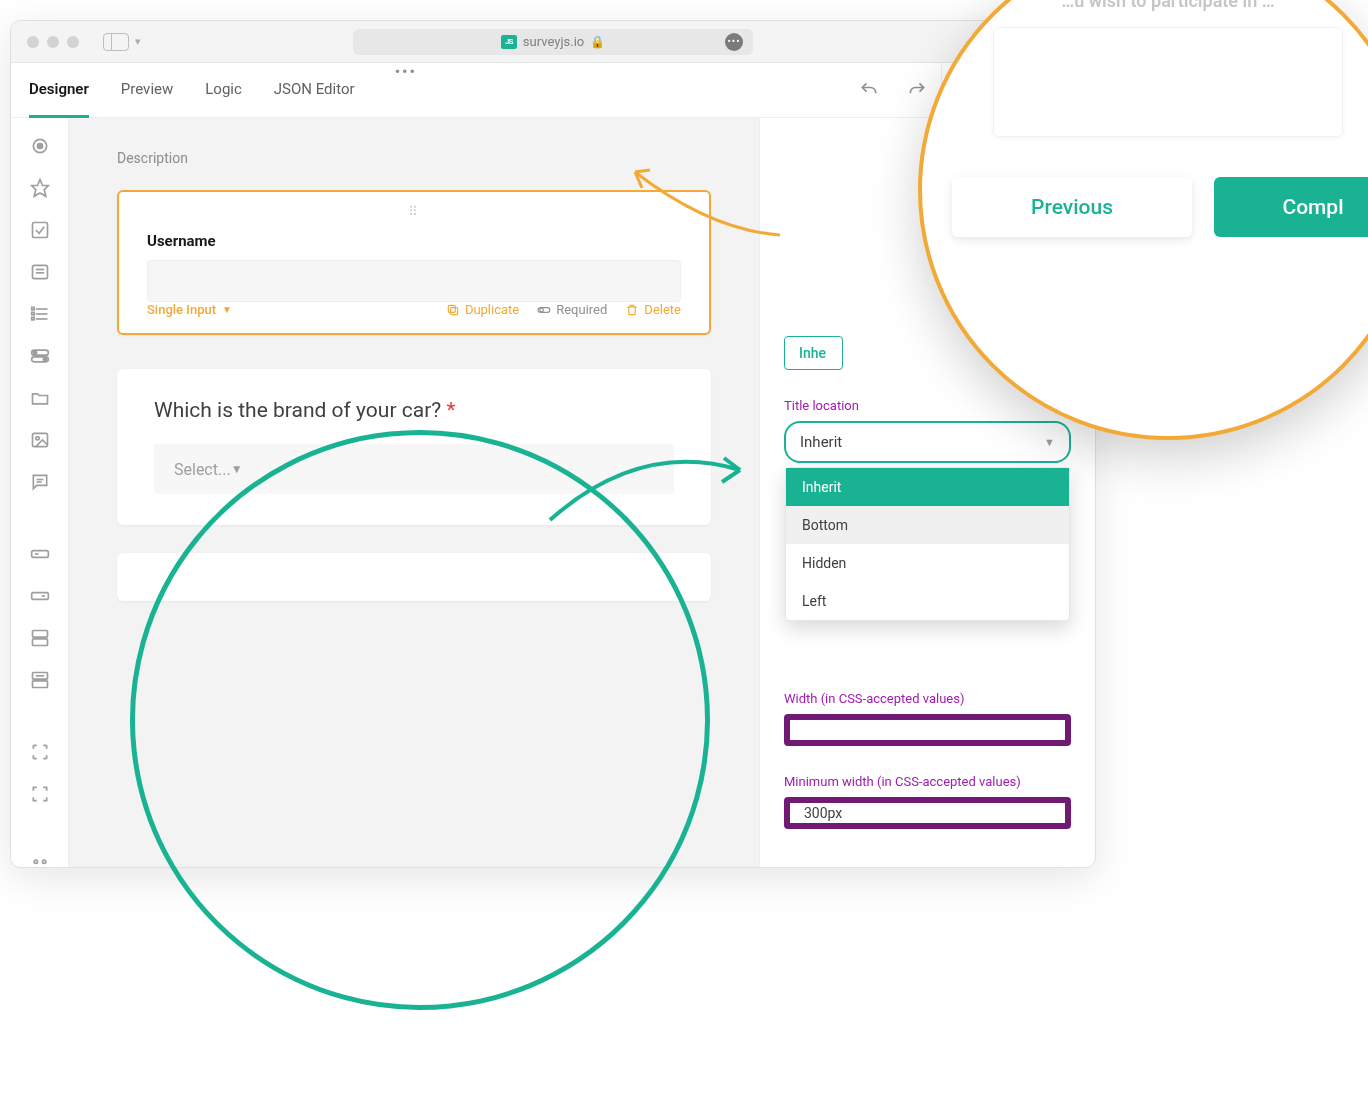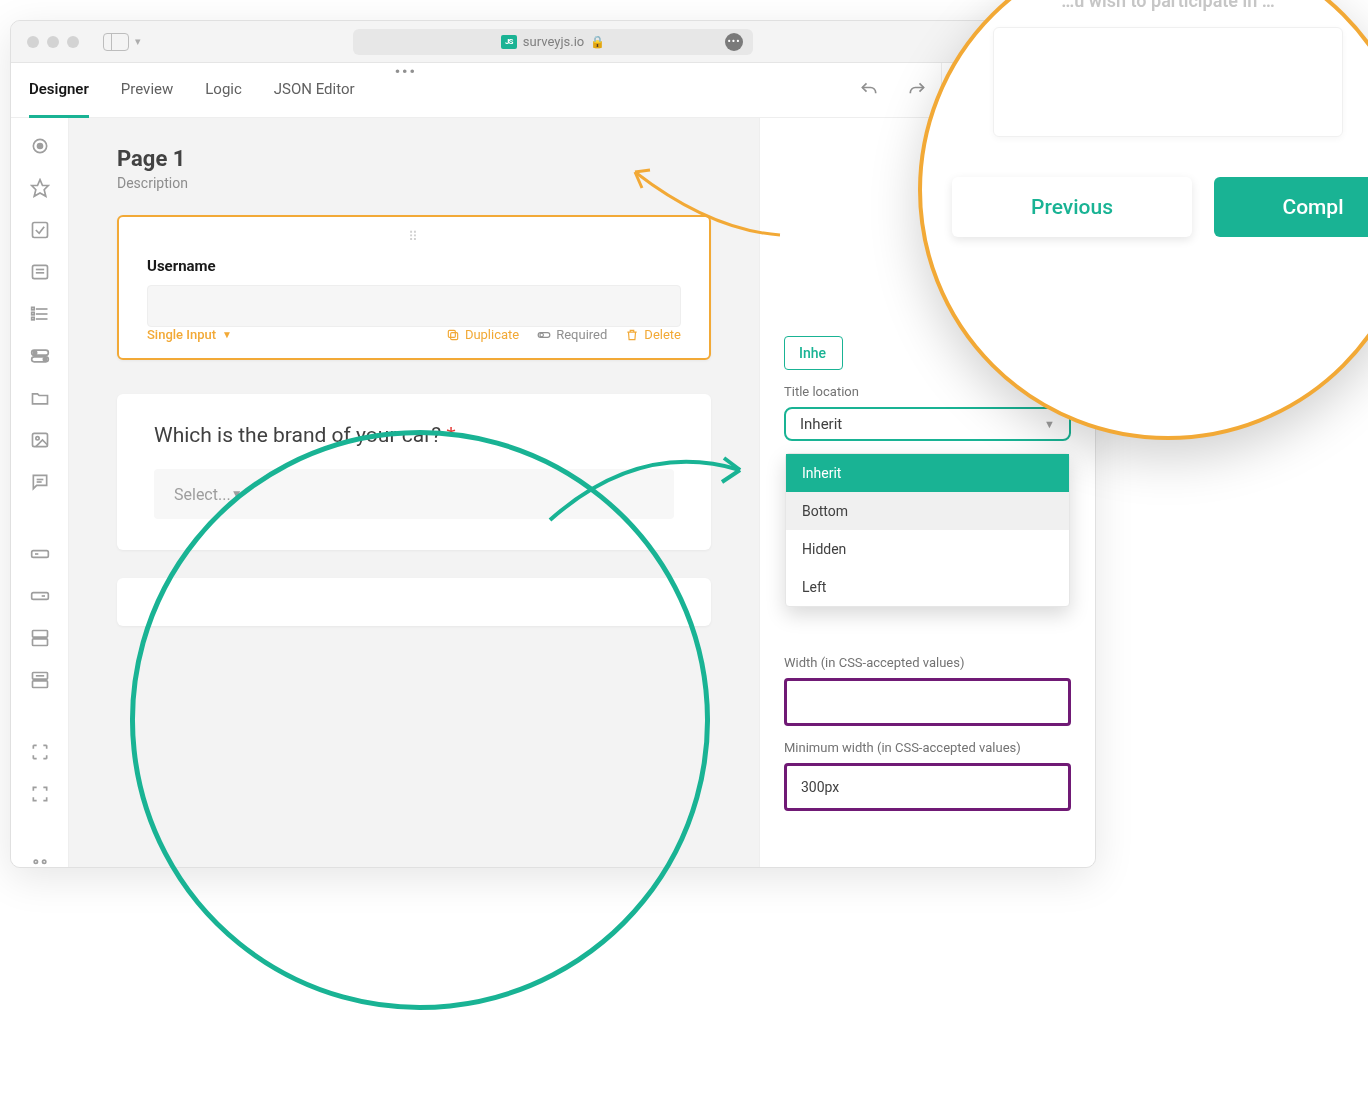--- a/index.html
+++ b/index.html
@@ -56,29 +56,29 @@
 .qcard.plain { padding:28px 36px 30px; }
 .q-bigtitle { font-size:21px; color:#404040; }
 .q-bigtitle .req-star { color:#e53935; }
 .q-select { margin-top:22px; height:50px; background:#f7f7f7; border-radius:4px; display:flex; align-items:center; padding:0 20px; color:#9e9e9e; font-size:16px; }
 .sel-caret { color:#9e9e9e; font-size:12px;}
 
 .qcard.stub { height:48px; padding:0; }
 
 
 .prop-panel { width:336px; background:#fff; border-left:1px solid #eee; padding:18px 24px; overflow:auto; }
-.prop-label { font-size:13px; color:#737373; margin-top:14px; margin-bottom:8px; }
+.prop-label { font-size:13px; color:#a21caf; margin-top:28px; margin-bottom:8px; }
 .inherit-pill { display:inline-block; border:1px solid #19b394; border-radius:4px; padding:8px 16px 8px 14px; color:#19b394; font-size:14px; font-weight:500; }
-.prop-select { border:2px solid #19b394; border-radius:8px; height:34px; display:flex; align-items:center; justify-content:space-between; padding:0 14px; font-size:15px; color:#404040; cursor:pointer; position:relative; }
+.prop-select { border:2px solid #19b394; border-radius:16px; height:42px; display:flex; align-items:center; justify-content:space-between; padding:0 14px; font-size:15px; color:#404040; cursor:pointer; position:relative; }
 .prop-select .caret { color:#9e9e9e; font-size:11px; }
 .dropdown { position:absolute; left:-1px; right:-1px; top:44px; background:#fff; border:1px solid #e6e6e6; border-radius:4px; box-shadow:0 8px 20px rgba(0,0,0,.15); z-index:10; }
 .dropdown .opt { padding:11px 16px; font-size:14px; color:#404040; cursor:pointer; }
 .dropdown .opt.sel { background:#19b394; color:#fff; }
 .dropdown .opt.hl { background:#f0f0f0; }
-.prop-input { border:3px solid #701a75; border-radius:4px; height:48px; width:100%; padding:0 14px; font-size:14px; color:#404040; }
+.prop-input { border:6px solid #701a75; border-radius:4px; height:32px; width:100%; padding:0 14px; font-size:14px; color:#404040; }
 
 
 .callout { position:absolute; border:4px solid #f2a936; border-radius:50%; background:#fff; box-shadow:0 18px 50px rgba(0,0,0,.18); }
 .callout.top { right:-50px; top:-60px; width:500px; height:500px; overflow:hidden; }
 .callout-inner { position:absolute; inset:0; display:flex; flex-direction:column; align-items:center; justify-content:flex-start; padding-top:46px; }
 .ghost-text { font-size:18px; color:#c6c6c6; font-weight:600; text-align:center; }
 .ghost-box { width:350px; height:110px; background:#fff; border:1px solid #f0f0f0; border-radius:6px; margin-top:16px; box-shadow:0 2px 6px rgba(0,0,0,.04);}
 .btn-row { display:flex; gap:22px; margin-top:40px; }
 .btn { height:60px; border-radius:6px; display:flex; align-items:center; justify-content:center; font-size:21px; font-weight:500; }
 .btn.prev { width:240px; background:#fff; color:#19b394; box-shadow:0 3px 10px rgba(0,0,0,.1);}
@@ -263,21 +263,20 @@
             <circle cx="7" cy="7" r="2"></circle>
             <circle cx="17" cy="7" r="2"></circle>
             <circle cx="7" cy="17" r="2"></circle>
             <circle cx="17" cy="17" r="2"></circle>
           </svg>
         </div>
 
     </div>
 
     <div class="canvas">
-      <div class="page-title">Page 1</div>
       <div class="page-desc">Description</div>
 
       <div class="qcard selected">
         <div class="drag-handle">⠿</div>
         <div class="q-label">Username</div>
         <div class="q-input"></div>
         <div class="q-footer">
           <div class="q-type">
             <span>Single Input</span>
               <span class="q-chev">▼</span>

